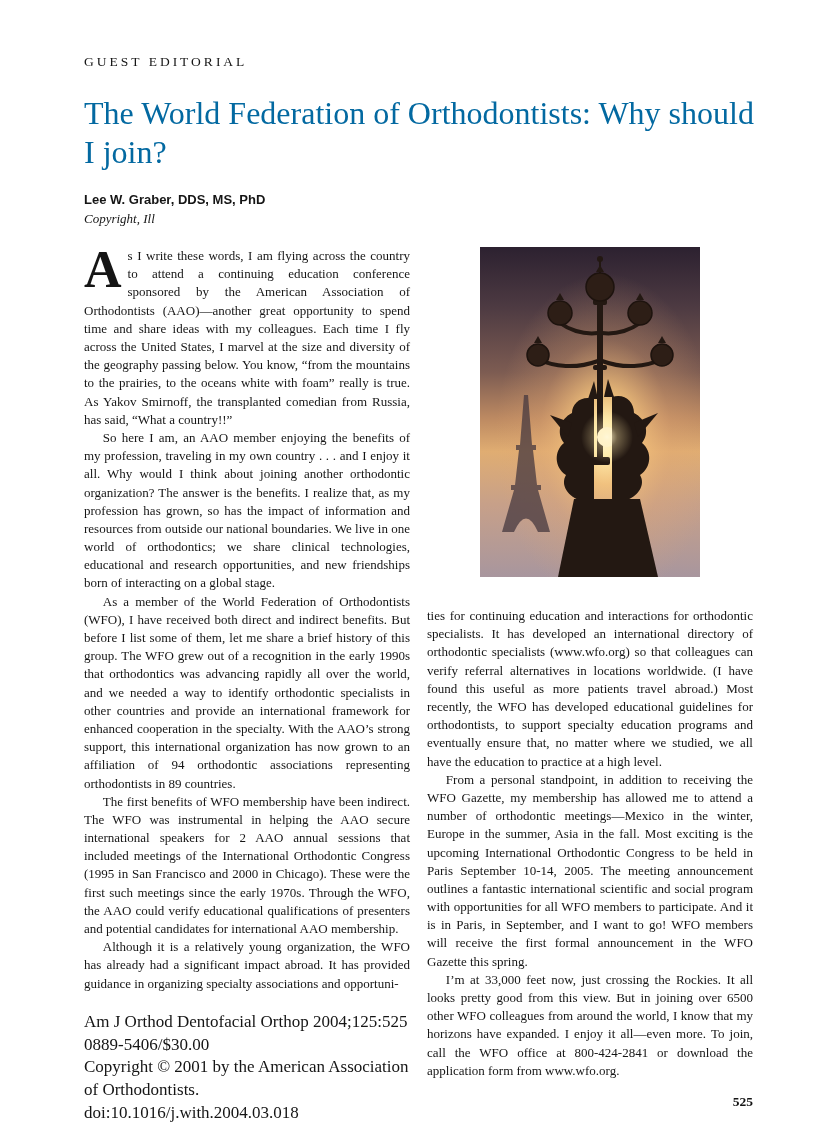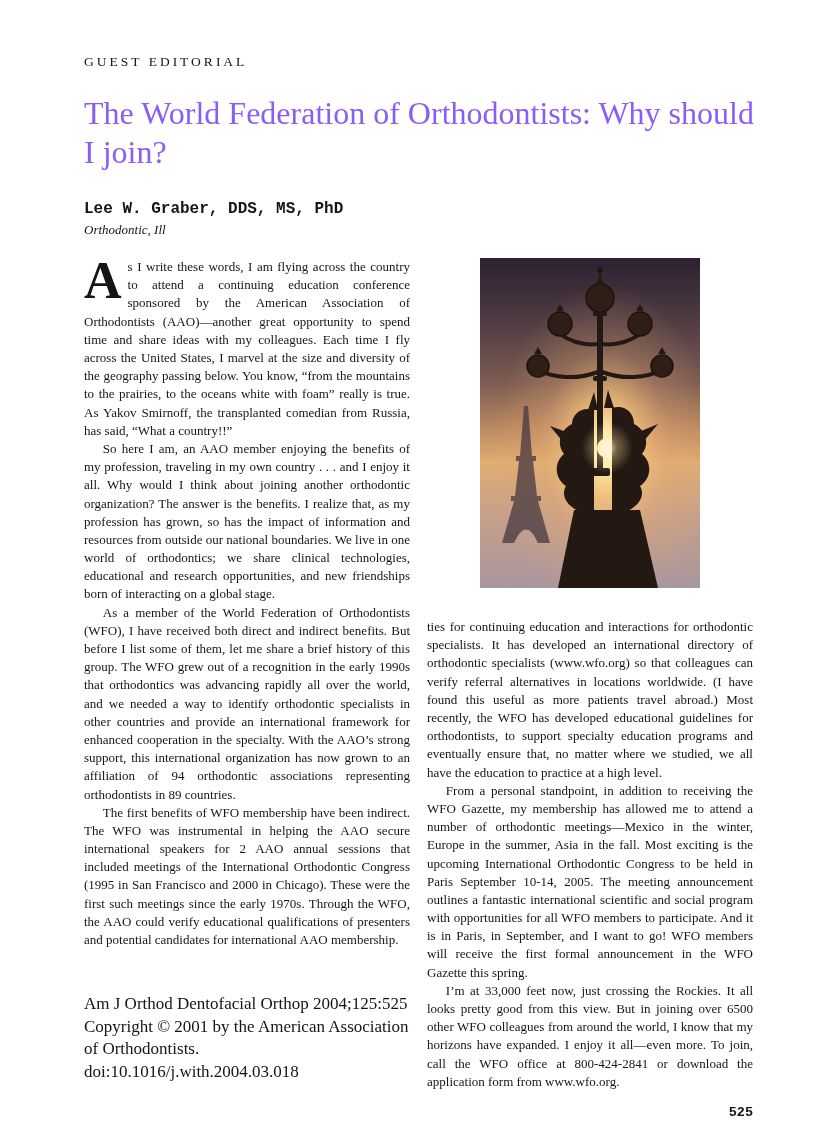--- a/index.html
+++ b/index.html
@@ -18,27 +18,27 @@
     font-size:13.5px;
     letter-spacing:3px;
     margin:0 0 24px 0;
   }
   .title{
     font-size:32px;
     font-weight:400;
     line-height:1.22;
     margin:0 0 16px 0;
     max-width:672px;
-    color:#8b5cf6;
+    color:#0369a1;
   }
   .author{
-    font-family:Liberation Mono, monospace;
+    font-family:Liberation Sans, sans-serif;
     font-weight:bold;
-    font-size:16px;
-    margin:12px 0 4px 0;
+    font-size:13px;
+    margin:4px 0 4px 0;
   }
   .affil{
     font-style:italic;
     font-size:13px;
     margin:0 0 20px 0;
   }
   .columns{display:flex;gap:17px;flex:1;min-height:0;}
   .col{width:326px;flex:0 0 326px;display:flex;flex-direction:column;}
   p{
     margin:0;
@@ -66,48 +66,50 @@
     margin-top:auto;
     padding-top:18px;
     font-size:17px;
     line-height:1.34;
     font-family:Liberation Serif, serif;
   }
   .pagenum{
     margin-top:auto;
     padding-top:14px;
     text-align:right;
-    font-family:Liberation Mono, monospace;
+    font-family:Liberation Serif, serif;
     font-weight:bold;
     font-size:13.5px;
   }
 </style>
 </head>
 <body>
 
 <div class="page">
 
   <div class="kicker">GUEST EDITORIAL</div>
 
   <h1 class="title">The World Federation of Orthodontists: Why should I join?</h1>
 
   <div class="author">Lee W. Graber, DDS, MS, PhD</div>
-  <div class="affil">Orthodontic, Ill</div>
+  <div class="affil">Copyright, Ill</div>
 
   <div class="columns">
 
     <div class="col">
       <p class="first"><span class="dropcap">A</span><span>s I write these words, I am flying across the country to attend a continuing education conference sponsored by the American Association of Orthodontists (AAO)—another great opportunity to spend time and share ideas with my colleagues. Each time I fly across the United States, I marvel at the size and diversity of the geography passing below. You know, “from the mountains to the prairies, to the oceans white with foam” really is true. As Yakov Smirnoff, the transplanted comedian from Russia, has said, “What a country!!”</span></p>
       <div>
           <p><span>So here I am, an AAO member enjoying the benefits of my profession, traveling in my own country . . . and I enjoy it all. Why would I think about joining another orthodontic organization? The answer is </span><span class="it">the benefits</span><span>. I realize that, as my profession has grown, so has the impact of information and resources from outside our national boundaries. We live in one world of orthodontics; we share clinical technologies, educational and research opportunities, and new friendships born of interacting on a global stage.</span></p>
           <p><span>As a member of the World Federation of Orthodontists (WFO), I have received both direct and indirect benefits. But before I list some of them, let me share a brief history of this group. The WFO grew out of a recognition in the early 1990s that orthodontics was advancing rapidly all over the world, and we needed a way to identify orthodontic specialists in other countries and provide an international framework for enhanced cooperation in the specialty. With the AAO’s strong support, this international organization has now grown to an affiliation of 94 orthodontic associations representing orthodontists in 89 countries.</span></p>
           <p><span>The first benefits of WFO membership have been indirect. The WFO was instrumental in helping the AAO secure international speakers for 2 AAO annual sessions that included meetings of the International Orthodontic Congress (1995 in San Francisco and 2000 in Chicago). These were the first such meetings since the early 1970s. Through the WFO, the AAO could verify educational qualifications of presenters and potential candidates for international AAO membership.</span></p>
+          <p><span>Although it is a relatively young organization, the WFO has already had a significant impact abroad. It has provided guidance in organizing specialty associations and opportuni-</span></p>
         </div>
       <div class="footnote">
         <div>Am J Orthod Dentofacial Orthop 2004;125:525</div>
+        <div>0889-5406/$30.00</div>
         <div>Copyright © 2001 by the American Association of Orthodontists.</div>
         <div>doi:10.1016/j.with.2004.03.018</div>
       </div>
     </div>
 
     <div class="col">
 
       <svg class="photo" viewBox="0 0 220 330" preserveAspectRatio="none" role="img">
         <defs>
           <linearGradient id="sky" x1="0" y1="0" x2="0" y2="1">

